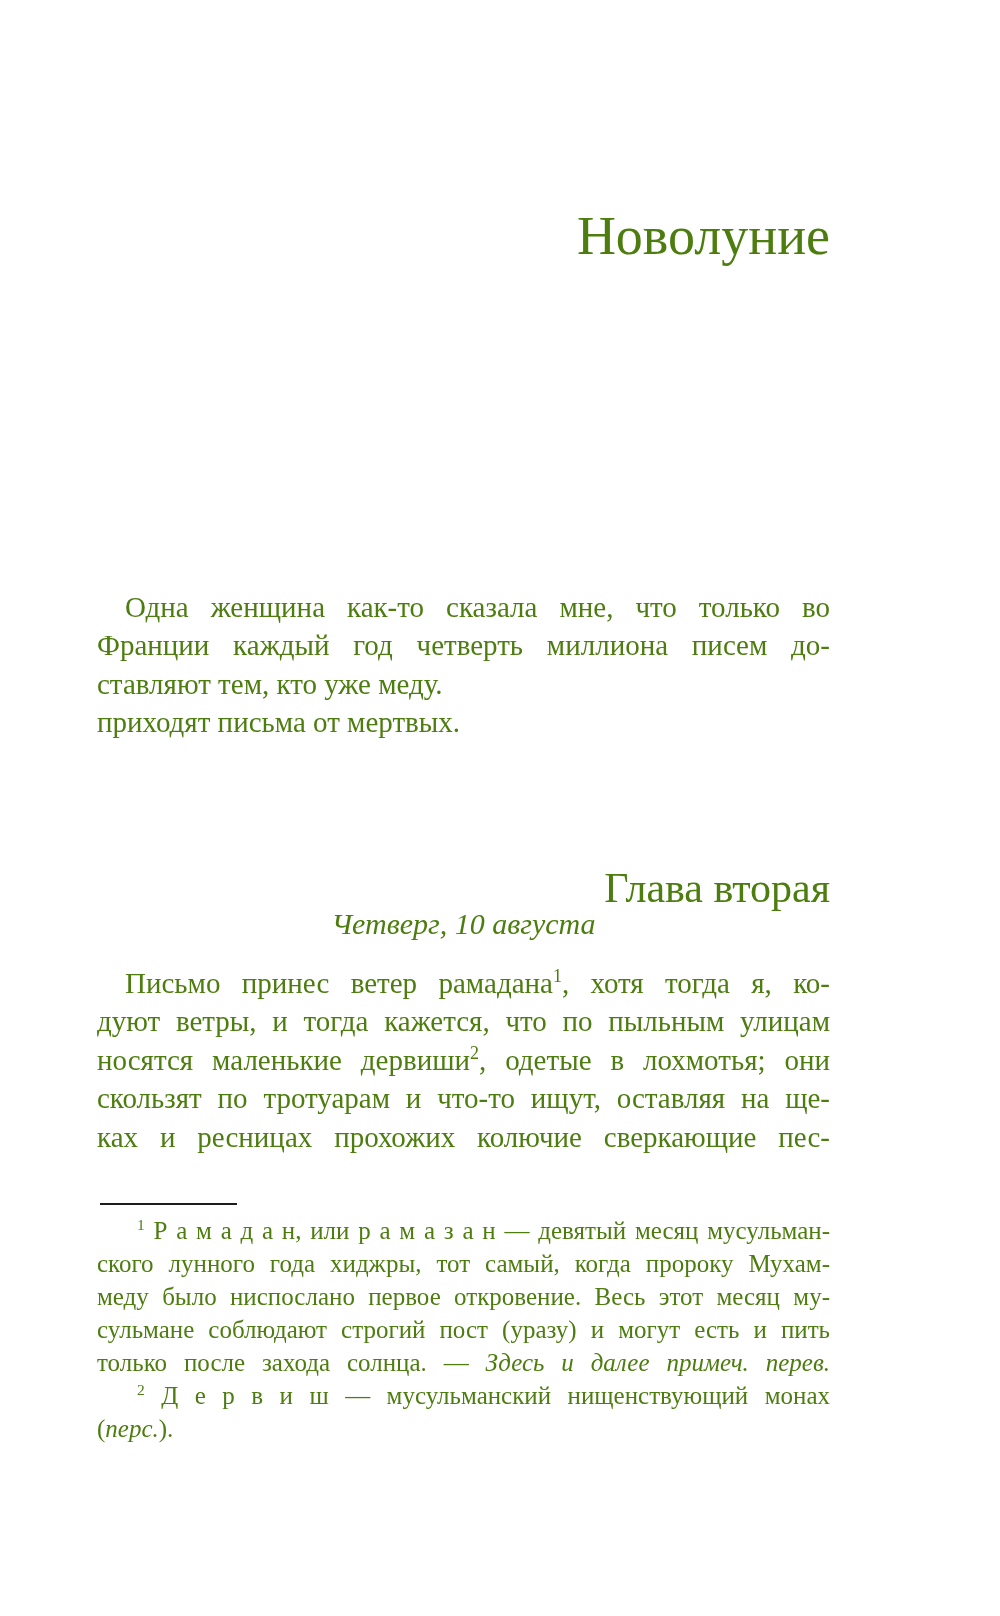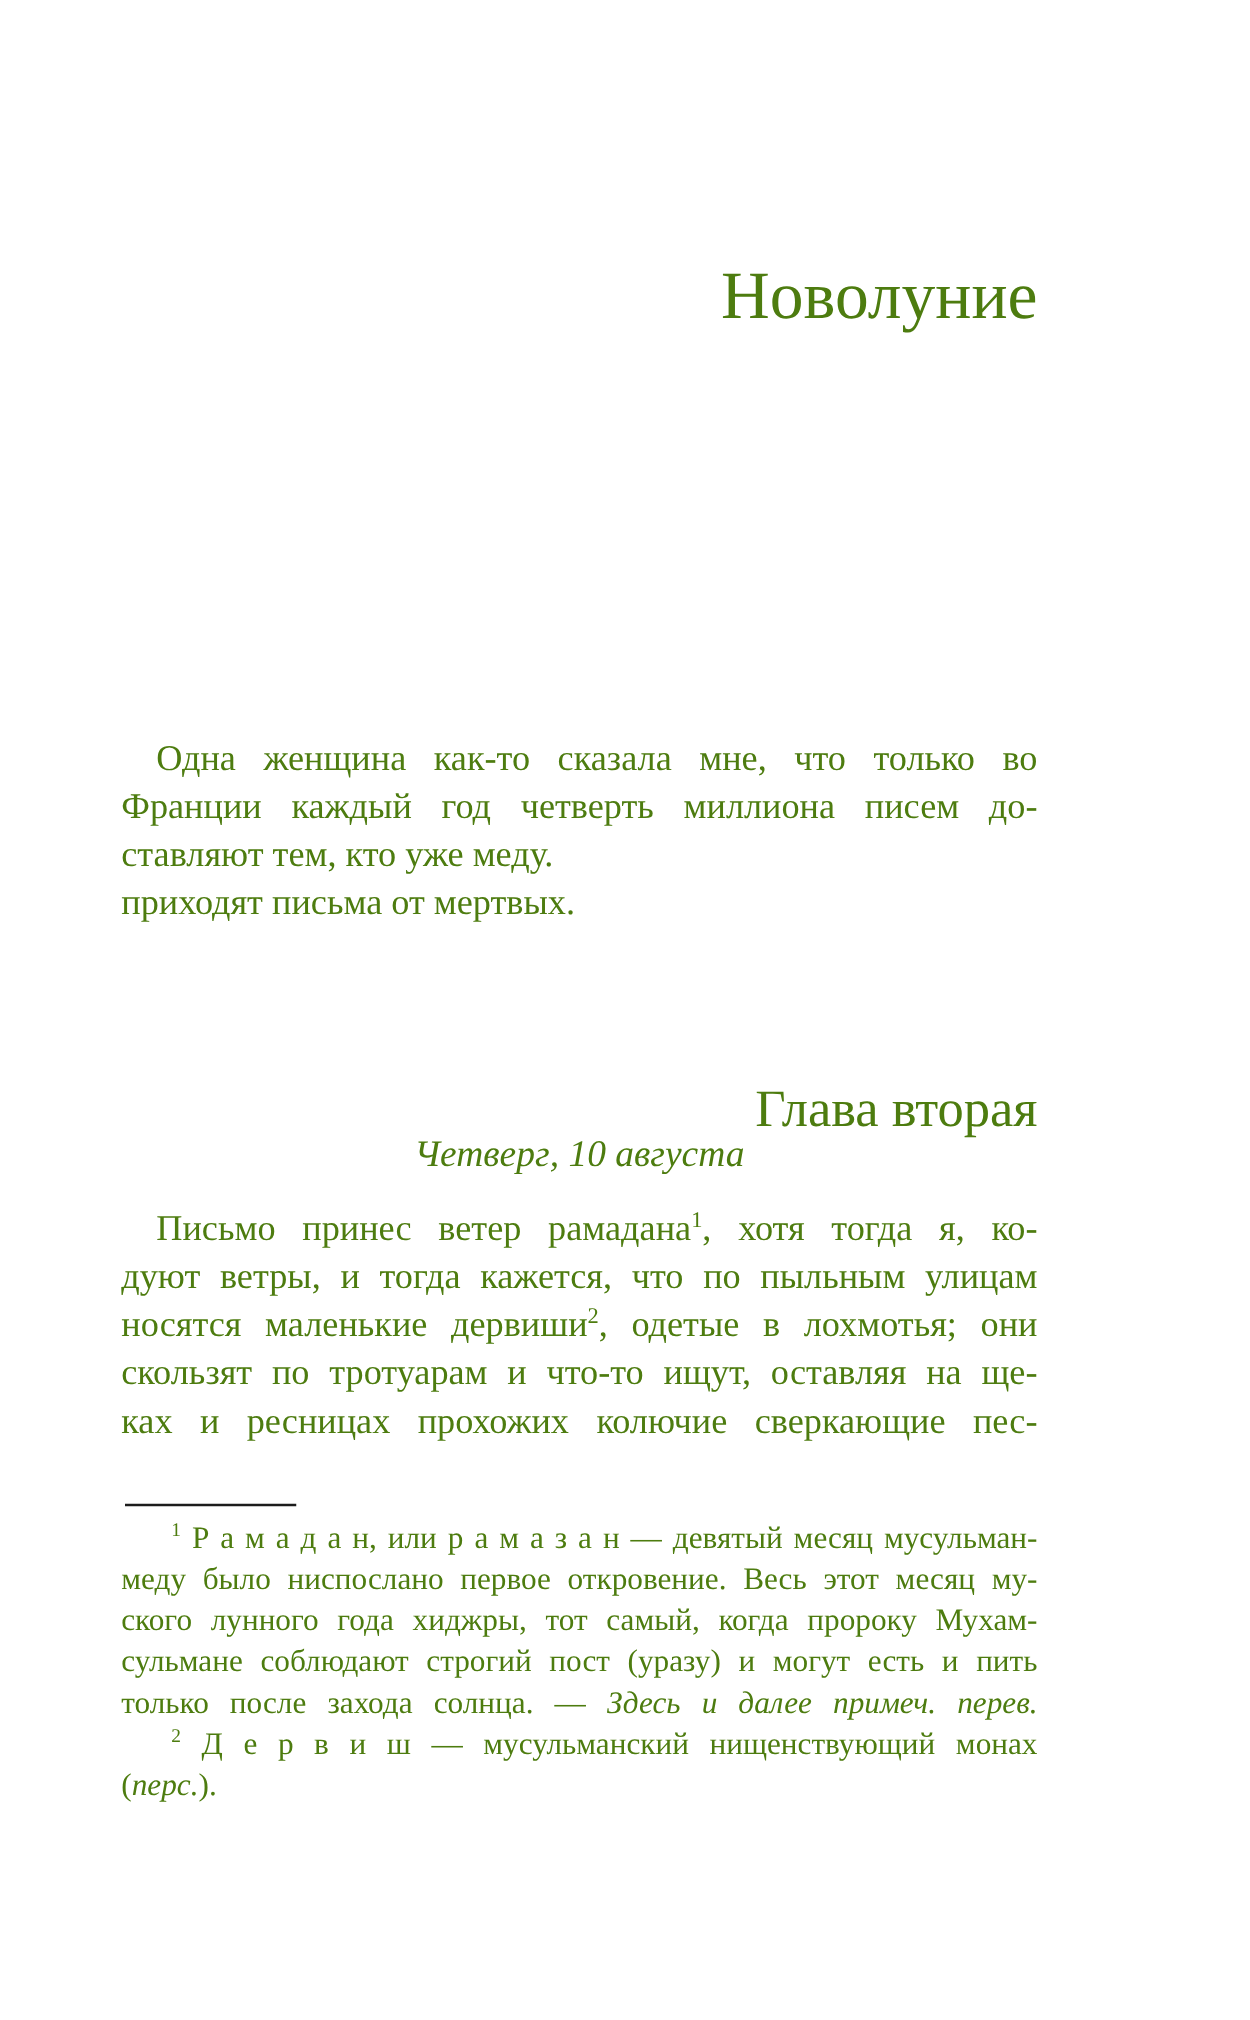--- a/index.html
+++ b/index.html
@@ -100,21 +100,21 @@
     <div class="line j">дуют ветры, и тогда кажется, что по пыльным улицам</div>
     <div class="line j"><span>носятся маленькие дервиши</span><sup class="fnref">2</sup><span>, одетые в лохмотья; они</span></div>
     <div class="line j">скользят по тротуарам и что-то ищут, оставляя на ще-</div>
     <div class="line j">ках и ресницах прохожих колючие сверкающие пес-</div>
   </div>
 
   <div class="fn-rule"></div>
 
   <div class="tb footnotes">
     <div class="line j fn-ind"><sup class="fnref">1</sup><span> Р а м а д а н, или р а м а з а н — девятый месяц мусульман-</span></div>
+    <div class="line j">ского лунного года хиджры, тот самый, когда пророку Мухам-</div>
     <div class="line j">меду было ниспослано первое откровение. Весь этот месяц му-</div>
-    <div class="line j">ского лунного года хиджры, тот самый, когда пророку Мухам-</div>
     <div class="line j">сульмане соблюдают строгий пост (уразу) и могут есть и пить</div>
     <div class="line j"><span>только после захода солнца. — </span><span class="it">Здесь и далее примеч. перев.</span></div>
     <div class="line j fn-ind"><sup class="fnref">2</sup><span> Д е р в и ш — мусульманский нищенствующий монах</span></div>
     <div class="line"><span>(</span><span class="it">перс.</span><span>).</span></div>
   </div>
 
 </div>
 
 </body></html>

